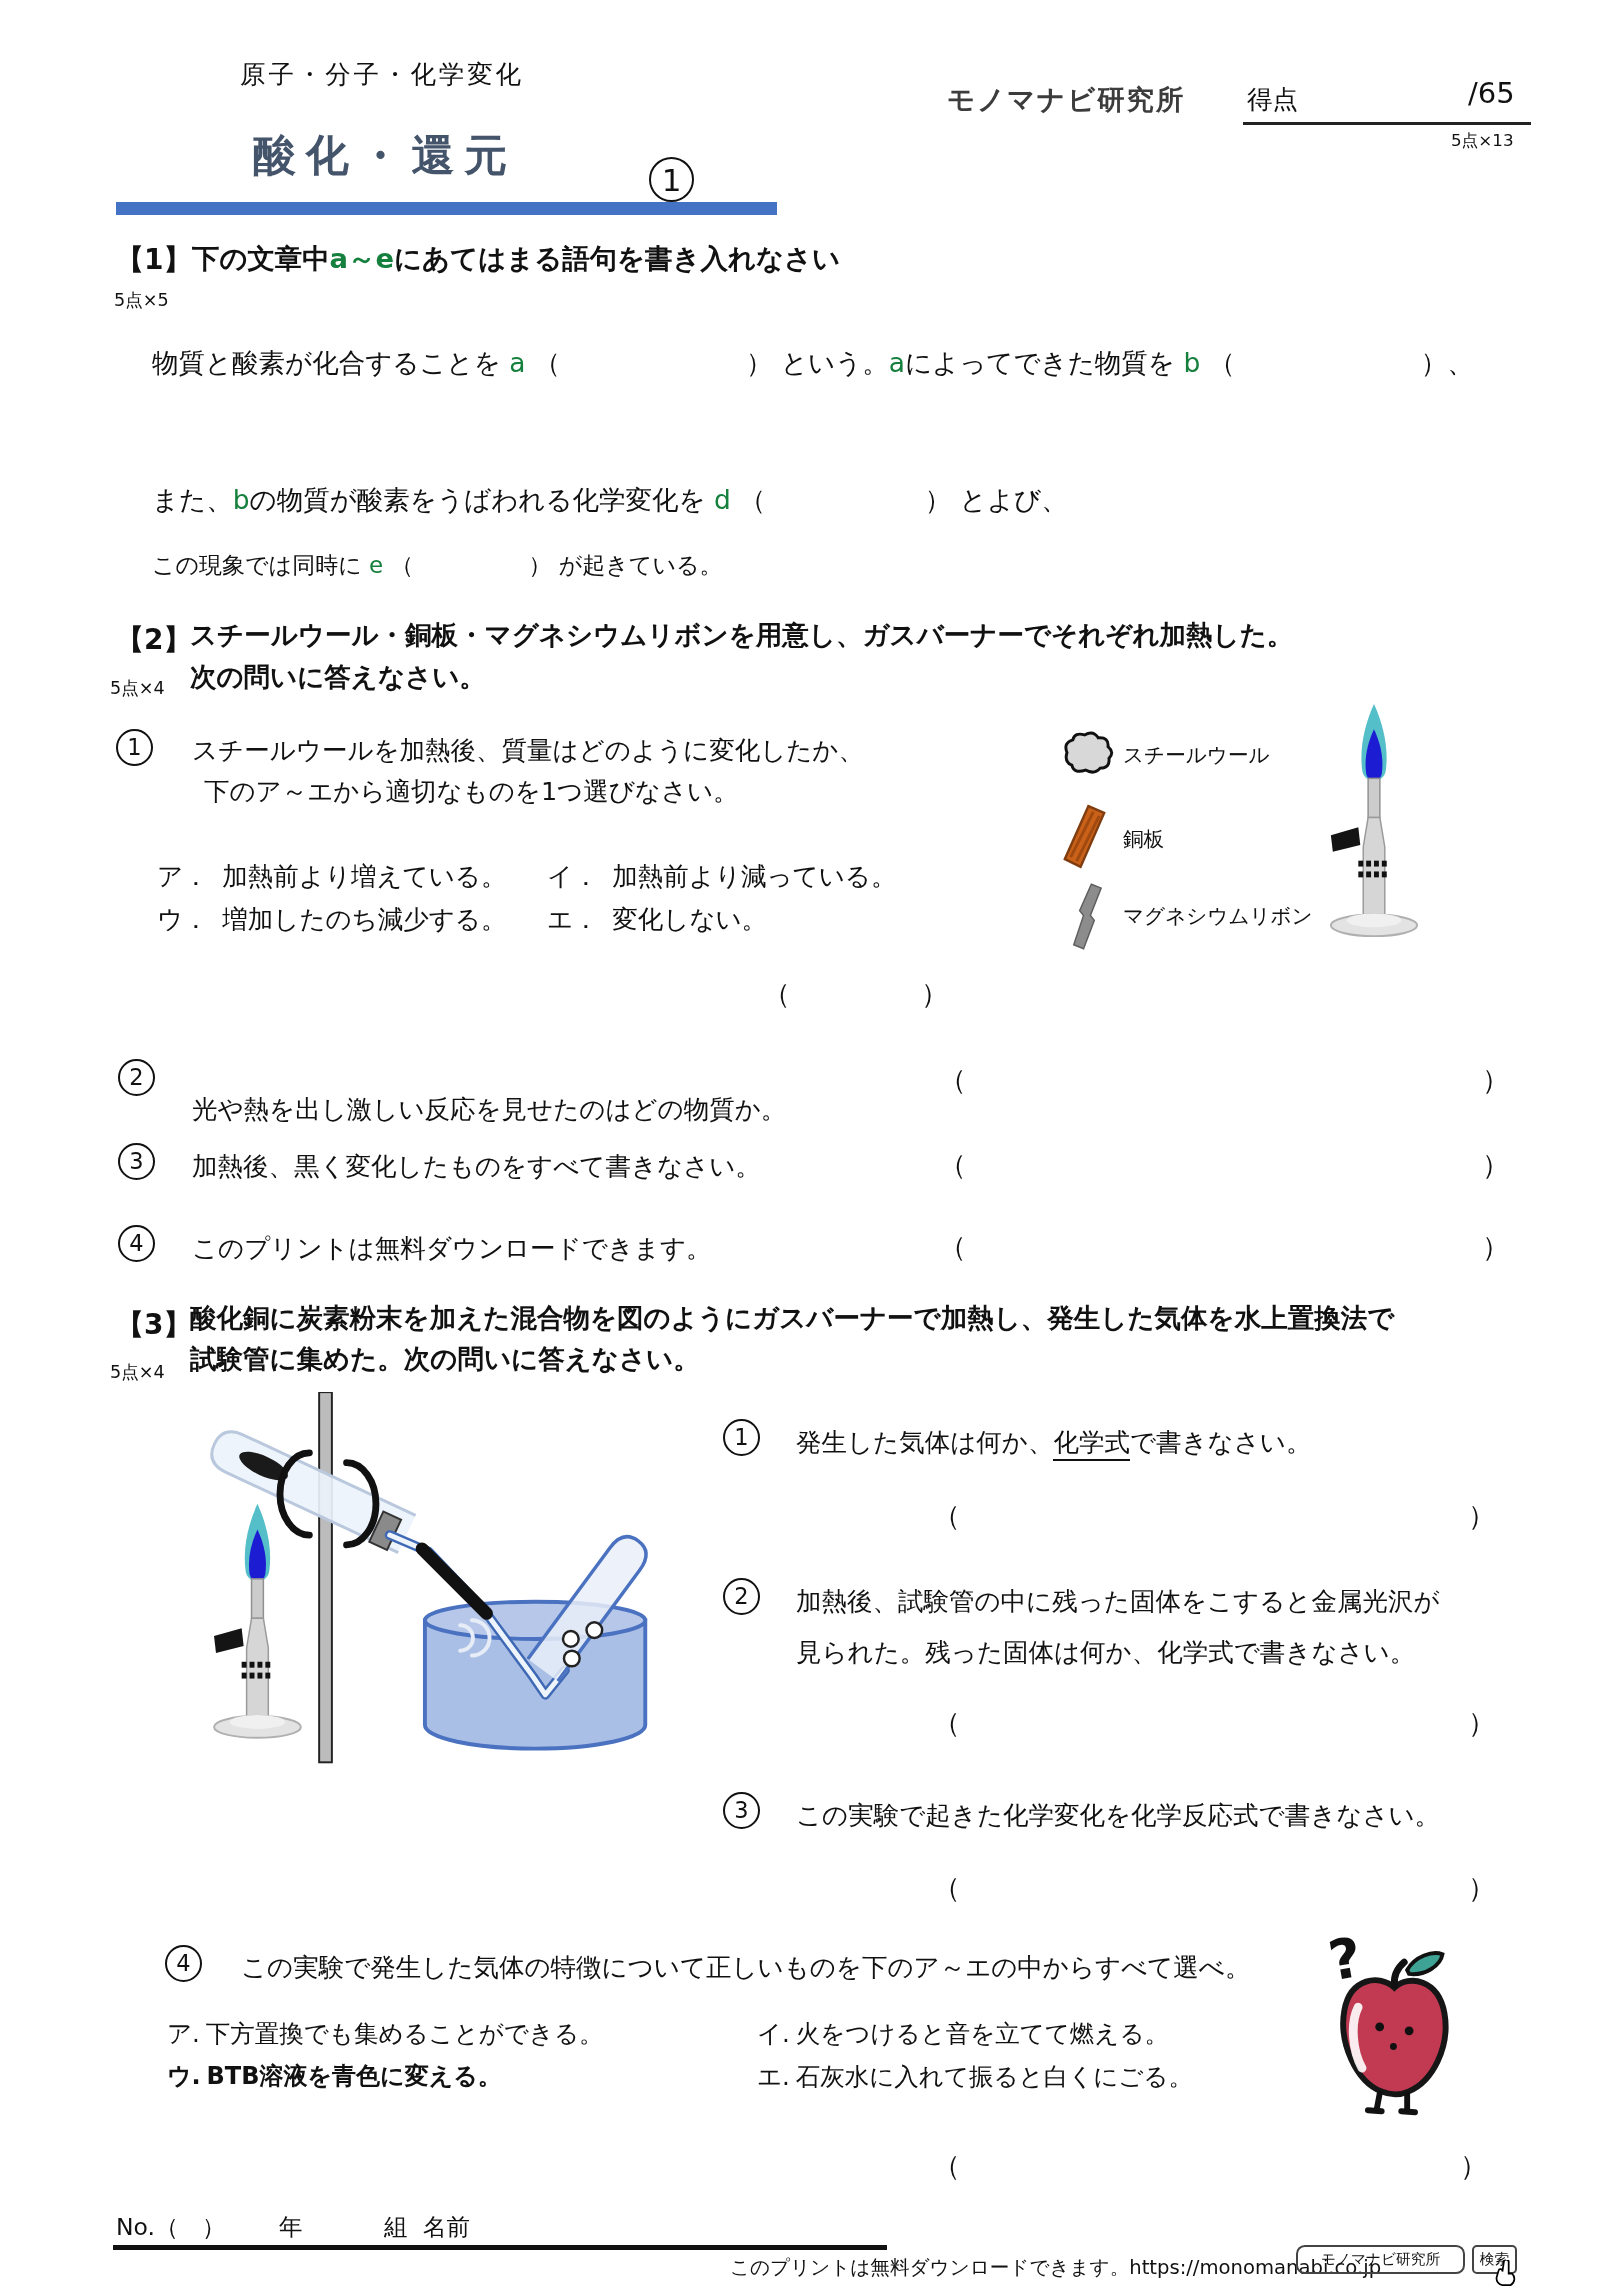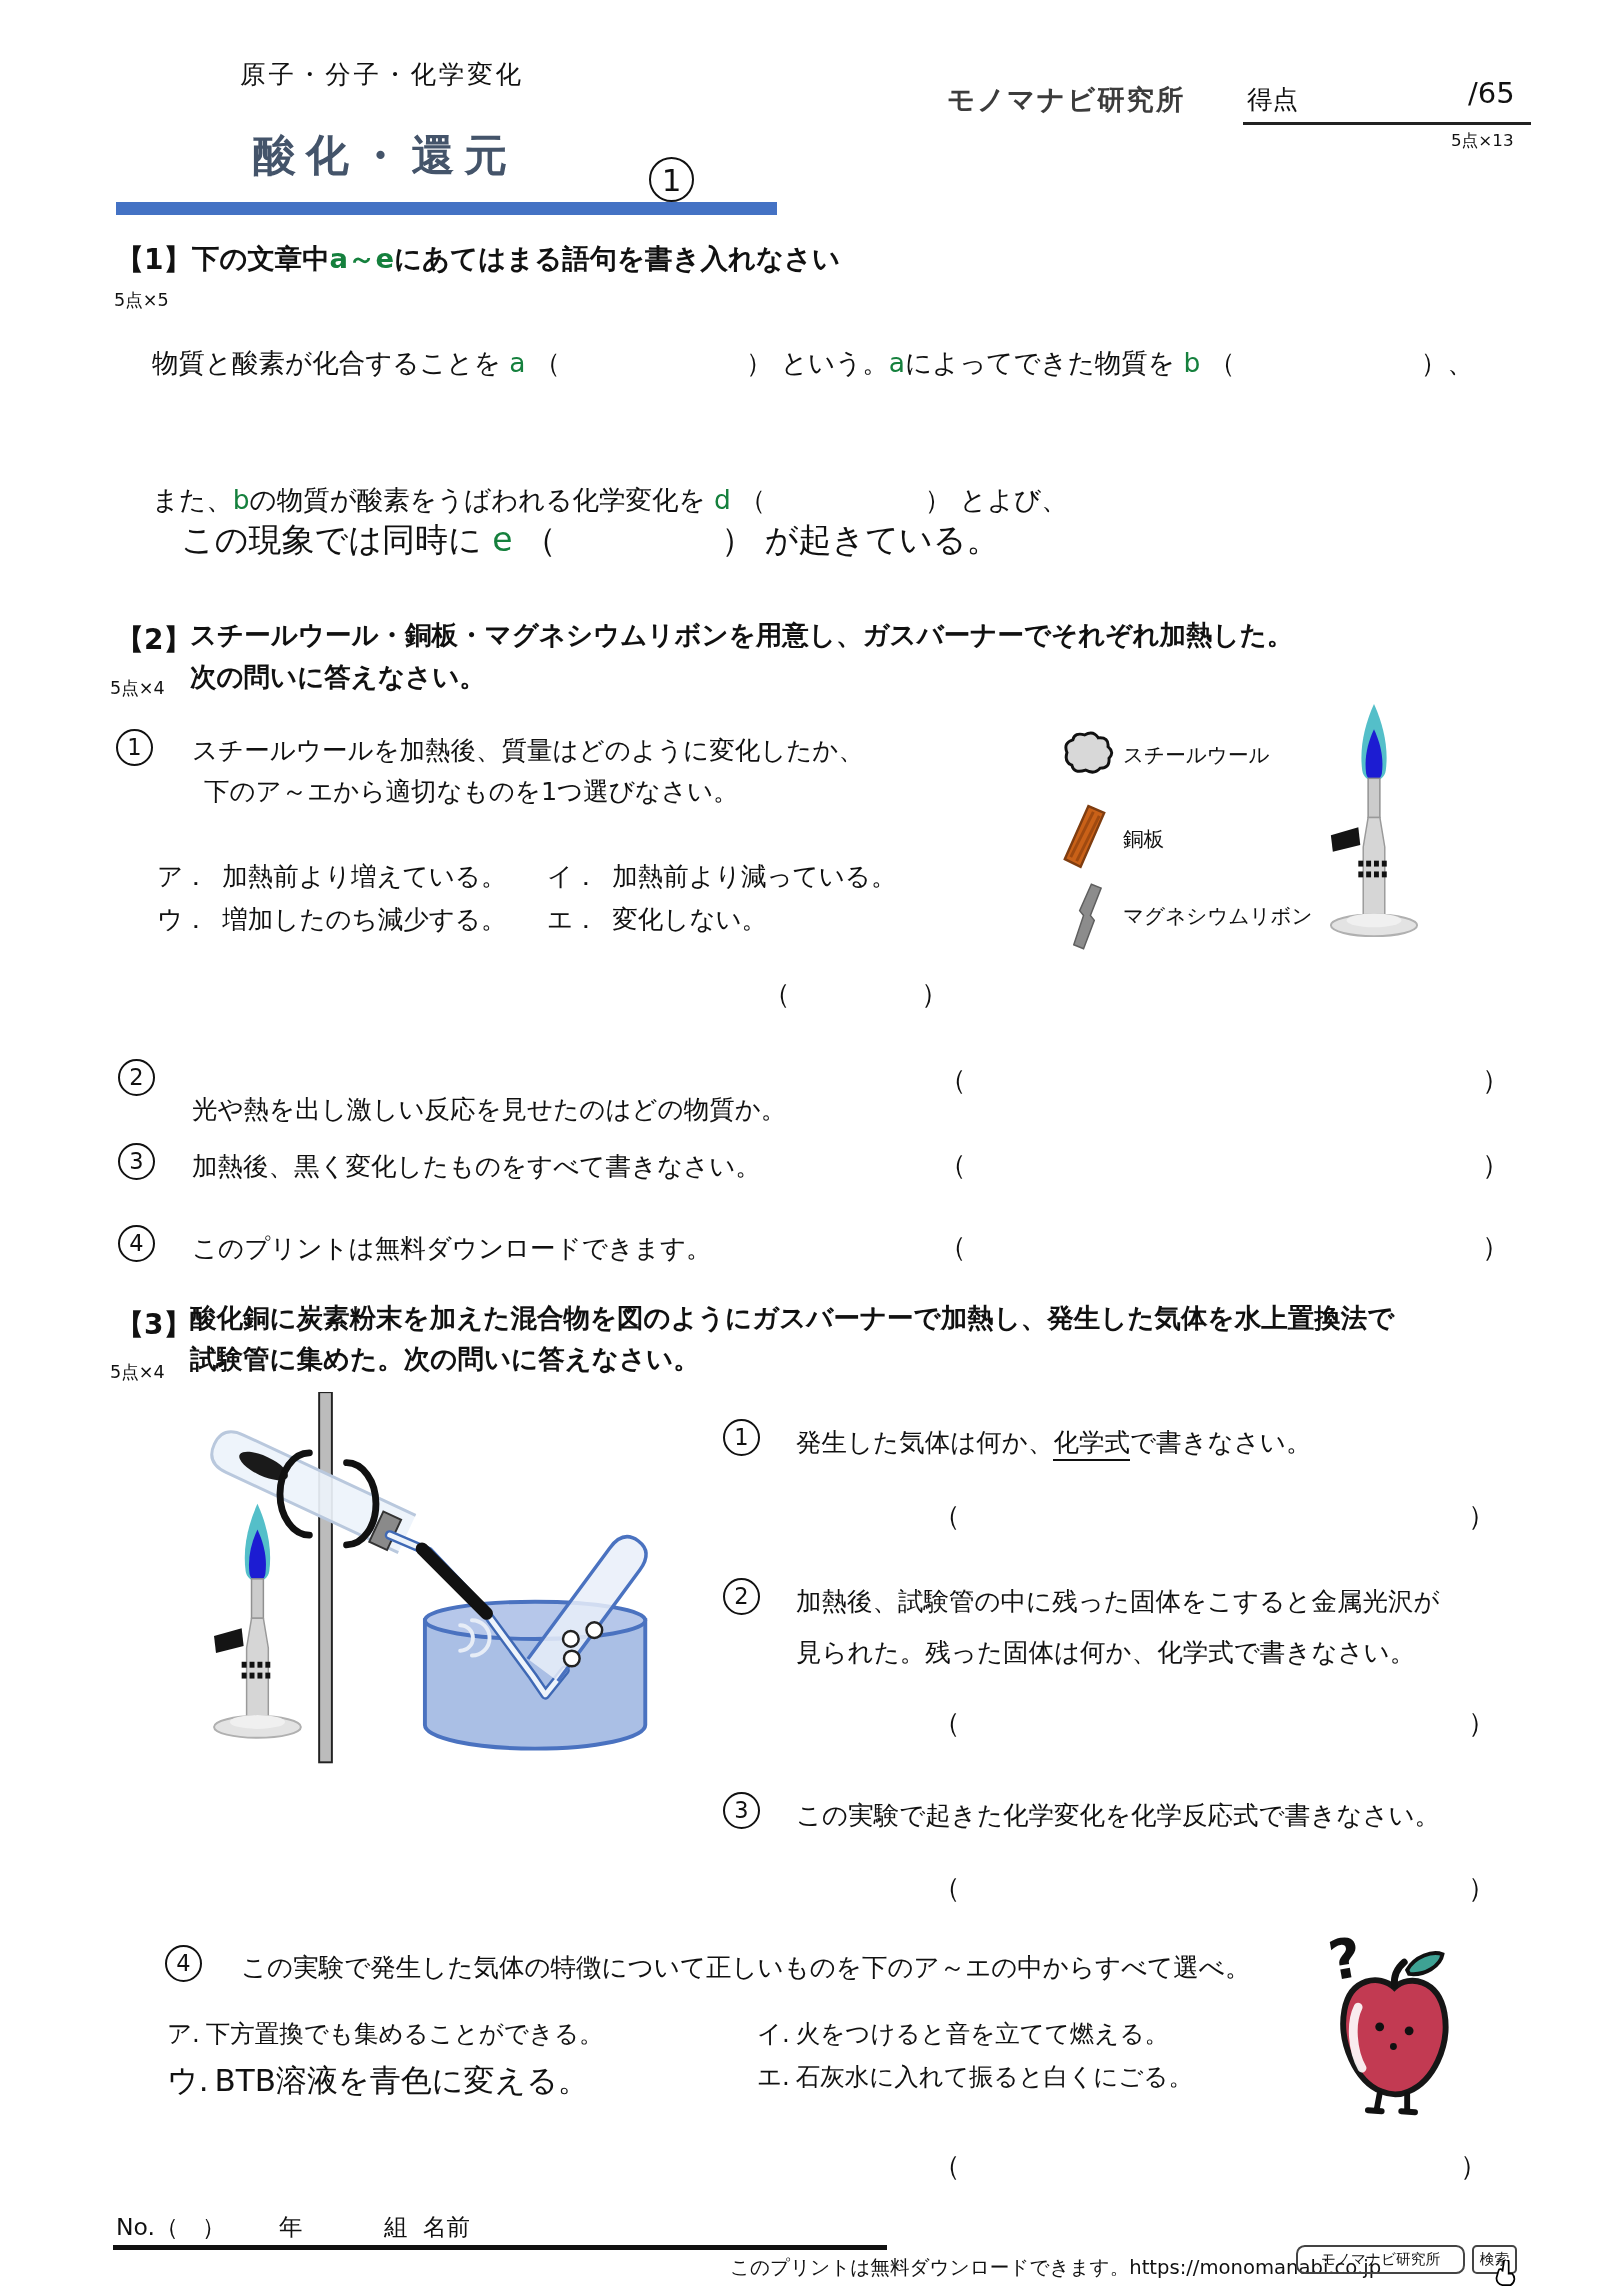--- a/index.html
+++ b/index.html
@@ -41,21 +41,21 @@
     <span>下の文章中</span><span class="blue">a～e</span><span>にあてはまる語句を書き入れなさい</span>
   </div>
   <div class="abs" style="left:114px;top:288px;font-size:17.6px;">5点×5</div>
 
   <div class="abs" style="left:152px;top:345px;font-size:26.5px;">
     <span>物質と酸素が化合することを </span><span class="blue">a</span><span> （　　　　　　　） という。</span><span class="blue">a</span><span>によってできた物質を </span><span class="blue">b</span><span> （　　　　　　　）、</span>
   </div>
   <div class="abs" style="left:152px;top:482px;font-size:26.5px;">
     <span>また、</span><span class="blue">b</span><span>の物質が酸素をうばわれる化学変化を </span><span class="blue">d</span><span> （　　　　　　） とよび、</span>
   </div>
-  <div class="abs" style="left:152px;top:518px;font-size:33px;margin-left:29px;">
+  <div class="abs" style="left:152px;top:550px;font-size:23px;">
     <span>この現象では同時に </span><span class="blue">e</span><span> （　　　　　） が起きている。</span>
   </div>
 
   <div class="abs b" style="left:116px;top:621px;font-size:28px;">【2】</div>
   <div class="abs b" style="left:190px;top:617px;font-size:26.5px;">スチールウール・銅板・マグネシウムリボンを用意し、ガスバーナーでそれぞれ加熱した。</div>
   <div class="abs b" style="left:190px;top:659px;font-size:26.5px;">次の問いに答えなさい。</div>
   <div class="abs" style="left:110px;top:676px;font-size:17.6px;">5点×4</div>
 
   <div class="qnum" style="left:116px;top:729px;">1</div>
   <div class="abs" style="left:192px;top:733px;font-size:25.5px;">スチールウールを加熱後、質量はどのように変化したか、</div>
@@ -206,21 +206,21 @@
 
   <div class="qnum" style="left:165px;top:1945px;">4</div>
   <div class="abs" style="left:241px;top:1950px;font-size:25.5px;">この実験で発生した気体の特徴について正しいものを下のア～エの中からすべて選べ。</div>
 
   <div class="abs opt" style="left:167px;top:2017px;font-size:24.5px;">
     <span class="optkey" style="margin-right:5.9px;">ア.</span><span>下方置換でも集めることができる。</span>
   </div>
   <div class="abs opt" style="left:757px;top:2017px;font-size:24.5px;">
     <span class="optkey" style="margin-right:5.9px;">イ.</span><span>火をつけると音を立てて燃える。</span>
   </div>
-  <div class="abs opt" style="left:167px;top:2060px;font-size:31px;">
+  <div class="abs opt" style="left:167px;top:2060px;font-size:24px;font-weight:bold;">
     <span class="optkey" style="margin-right:5.9px;">ウ.</span><span>BTB溶液を青色に変える。</span>
   </div>
   <div class="abs opt" style="left:757px;top:2060px;font-size:24.5px;">
     <span class="optkey" style="margin-right:5.9px;">エ.</span><span>石灰水に入れて振ると白くにごる。</span>
   </div>
 
   <svg class="abs" style="left:1311px;top:1917px;" width="157" height="206" viewBox="0 0 160 210">
     <text x="18" y="62" font-size="56" font-weight="bold" fill="#111" transform="rotate(-10 35 40)" font-family="DejaVu Sans, sans-serif">?</text>
     <path d="M85,72 C70,58 40,62 34,95 C28,128 46,168 72,178 C82,182 90,182 99,178 C124,168 142,132 136,98 C130,64 100,58 85,72 Z" fill="#c23a52" stroke="#161616" stroke-width="6"></path>
     <path d="M48,92 C40,108 42,136 52,154" fill="none" stroke="#ffffff" stroke-width="9" stroke-linecap="round" opacity="0.9"></path>

